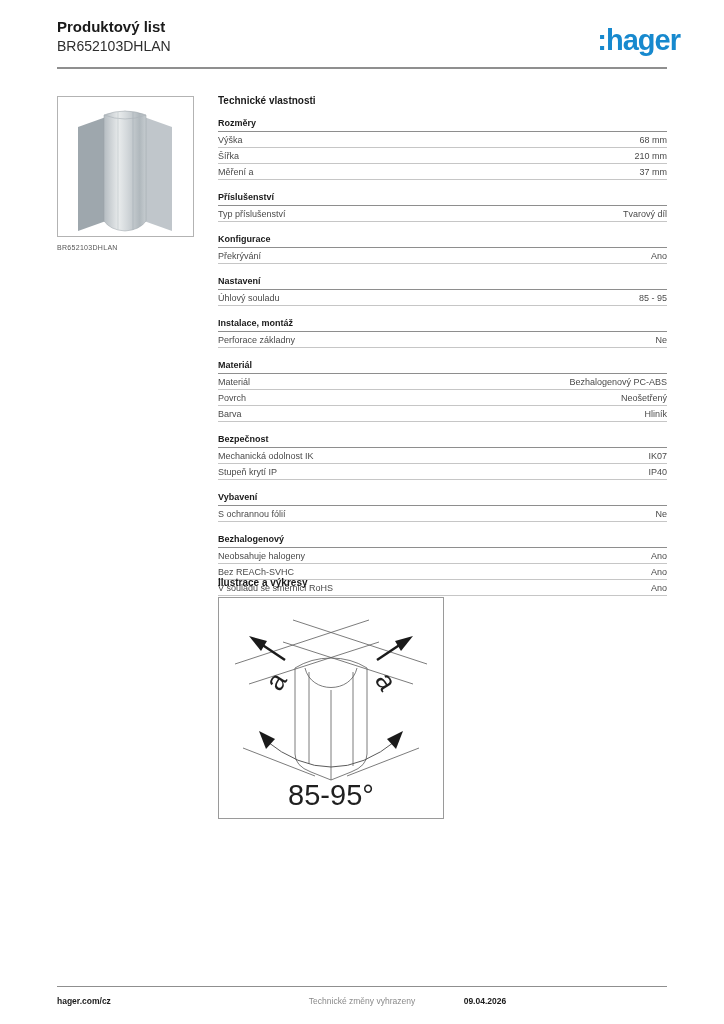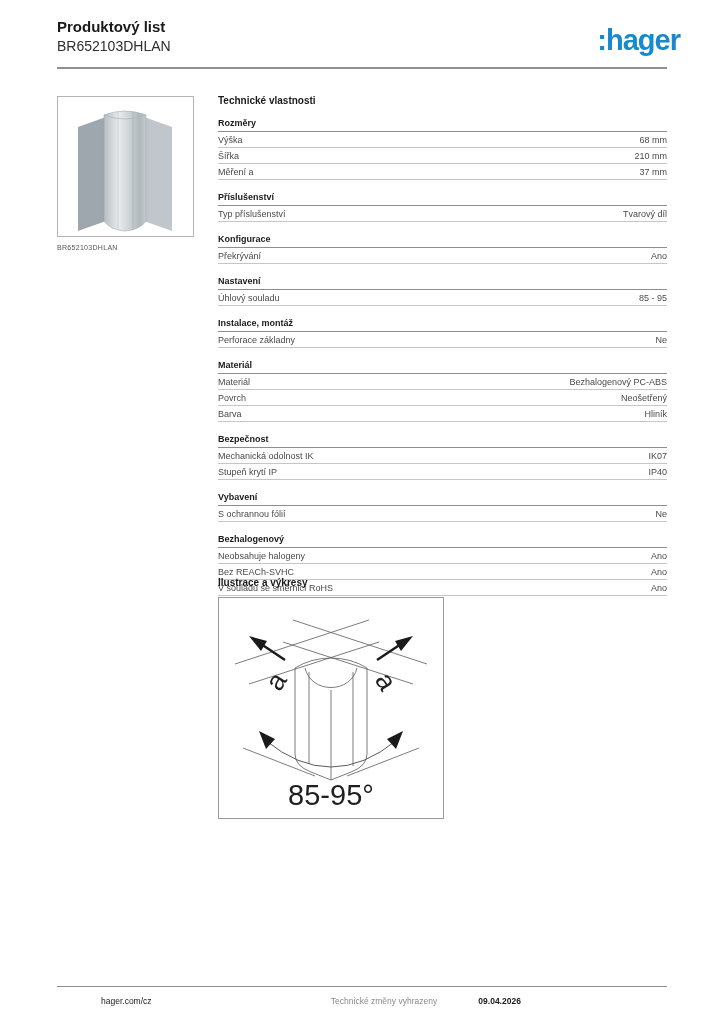--- a/index.html
+++ b/index.html
@@ -26,21 +26,21 @@
   .row-label{text-align:left;}
   .row-value{text-align:right;white-space:nowrap;}
   
   .illustrations{position:absolute;left:218px;top:577px;width:449px;}
   .ill-title{font-size:10px;font-weight:700;color:#1a1a1a;margin-bottom:9px;}
   .drawing-box{width:224px;height:220px;border:1px solid #9a9a9a;background:#fff;}
   
   .page-footer{position:absolute;left:57px;right:57px;top:986px;}
   .footer-rule{border-top:1px solid #8f8f8f;margin-bottom:9px;}
   .footer-row{display:flex;justify-content:space-between;align-items:baseline;font-size:8.5px;}
-  .footer-site{flex:1;text-align:left;font-weight:400;color:#1a1a1a;margin-left:44px;}
+  .footer-site{flex:1;text-align:left;font-weight:700;color:#1a1a1a;}
   .footer-notice{flex:1;text-align:center;color:#8a8a8a;}
   .footer-date{flex:1;text-align:left;font-weight:700;color:#1a1a1a;}
 </style>
 </head>
 <body>
 
 <div class="page-header">
   <div>
     <div class="doc-title">Produktový list</div>
     <div class="doc-ref">BR652103DHLAN</div>

